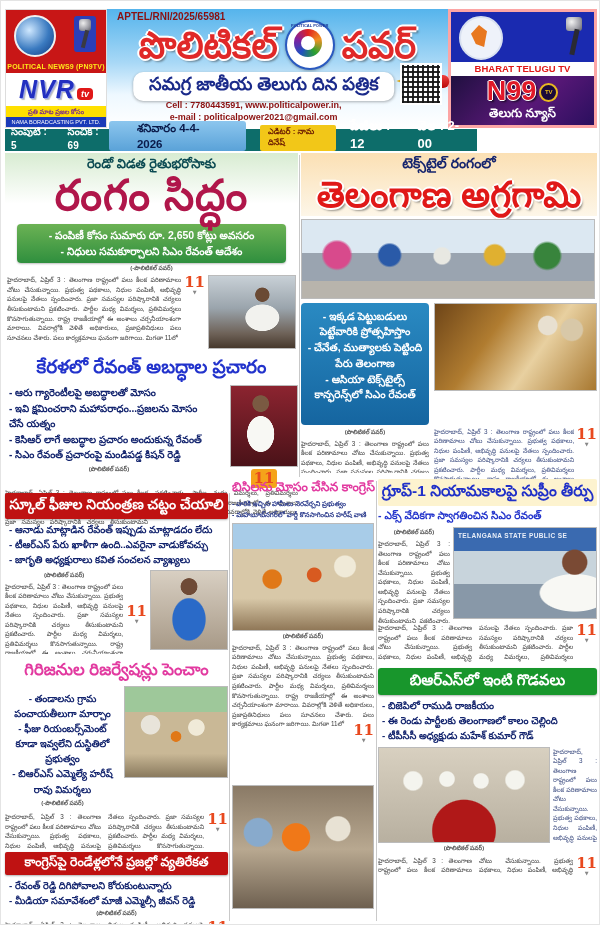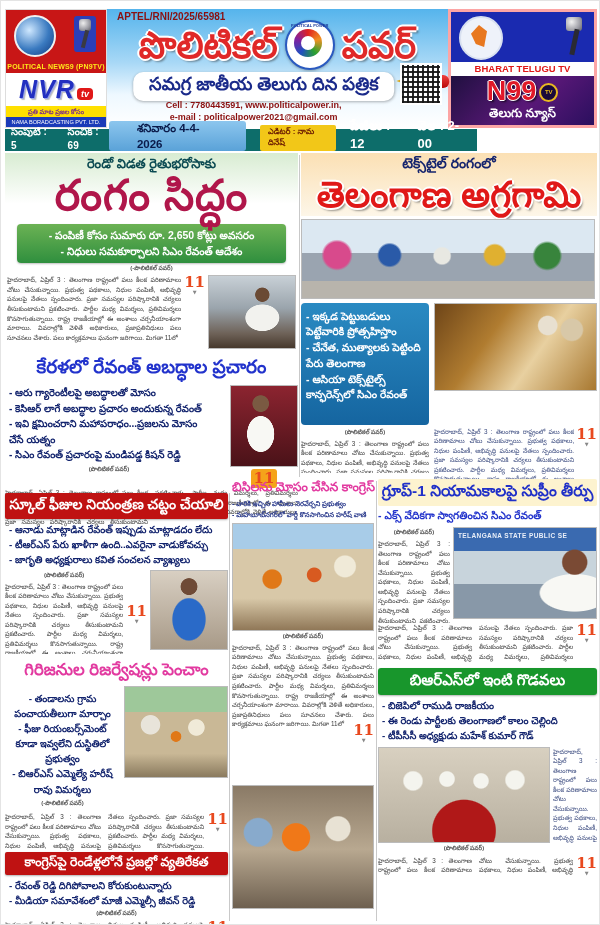--- a/index.html
+++ b/index.html
@@ -108,21 +108,21 @@
      text-shadow:-2px 0 0 #fff,2px 0 0 #fff,0 -2px 0 #fff,0 2px 0 #fff,2px 3px 2px rgba(60,60,60,.5);}
   .ph-textile-group{width:294px;height:80px;margin-top:3px;background:
       radial-gradient(circle at 12% 45%,#d84a8c 5%,transparent 6%),
       radial-gradient(circle at 30% 45%,#2a5aa8 5%,transparent 6%),
       radial-gradient(circle at 48% 46%,#e8e8e2 5%,transparent 6%),
       radial-gradient(circle at 66% 45%,#e0b030 5%,transparent 6%),
       radial-gradient(circle at 84% 46%,#38843c 5%,transparent 6%),
       linear-gradient(180deg,#dce8f2 0 42%,#9aa4b0 42% 78%,#b8b4ac 78%);}
   .textile-row{display:flex;gap:5px;margin-top:4px;}
   .bluebox{width:128px;background:linear-gradient(180deg,#2a8ac2,#1565a0);border-radius:4px;color:#fff;
-     font-weight:bold;font-size:10.5px;line-height:1.5;padding:6px 5px;box-sizing:border-box;height:122px;}
+     font-weight:bold;font-size:10.5px;text-align:center;line-height:1.5;padding:6px 5px;box-sizing:border-box;height:122px;}
   .textile-right{flex:1;}
   .ph-loom{width:100%;height:88px;background:
       radial-gradient(circle at 70% 25%,#e8e0d0 7%,transparent 8%),
       radial-gradient(circle at 85% 30%,#d8c8a8 7%,transparent 8%),
       linear-gradient(125deg,#6e4518,#b07c30 35%,#e8d0a0 62%,#a87830);}
   .textile-bodyrow{display:flex;gap:2px;margin-top:2px;}
   .textile-bodyrow .bt{flex:1;height:56px;}
   .textile-left-body{margin-top:2px;width:128px;}
   .textile-left-body .bt{height:34px;}
   .textile-flexwrap{display:flex;gap:5px;}
@@ -285,22 +285,22 @@
       <div class="ph" style="width:88px;height:74px;background:
         radial-gradient(circle at 62% 26%,#6a4a34 9%,transparent 10%),
         radial-gradient(ellipse at 62% 58%,#f2f2ee 22%,transparent 23%),
         linear-gradient(180deg,#c8d0d6,#9aa4ac 45%,#6e6258 80%,#46382c);"></div>
     </div>
 
     <div class="headline-kerala">కేరళలో రేవంత్ అబద్ధాల ప్రచారం</div>
     <div class="kerala-row">
       <div class="bullets">
         <div>- ఆరు గ్యారెంటీలపై అబద్ధాలతో మోసం</div>
+        <div>- ఇవి క్షమించరాని మహాపరాధం...ప్రజలను మోసం చేసే యత్నం</div>
         <div>- కెసిఆర్ లాగే అబద్ధాల ప్రచారం అందుకున్న రేవంత్</div>
-        <div>- ఇవి క్షమించరాని మహాపరాధం...ప్రజలను మోసం చేసే యత్నం</div>
         <div>- సిఎం రేవంత్ ప్రచారంపై మండిపడ్డ కిషన్ రెడ్డి</div>
         <div class="byline">(పొలిటికల్ పవర్)</div>
       </div>
       <div class="kerala-side">
         <div class="ph" style="width:68px;height:82px;background:
           radial-gradient(circle at 45% 22%,#7a5a42 11%,transparent 12%),
           radial-gradient(ellipse at 45% 60%,#f8f8f4 26%,transparent 27%),
           linear-gradient(180deg,#8c2430,#4a1218);"></div>
         <span class="jump box">
           <span>11</span>

